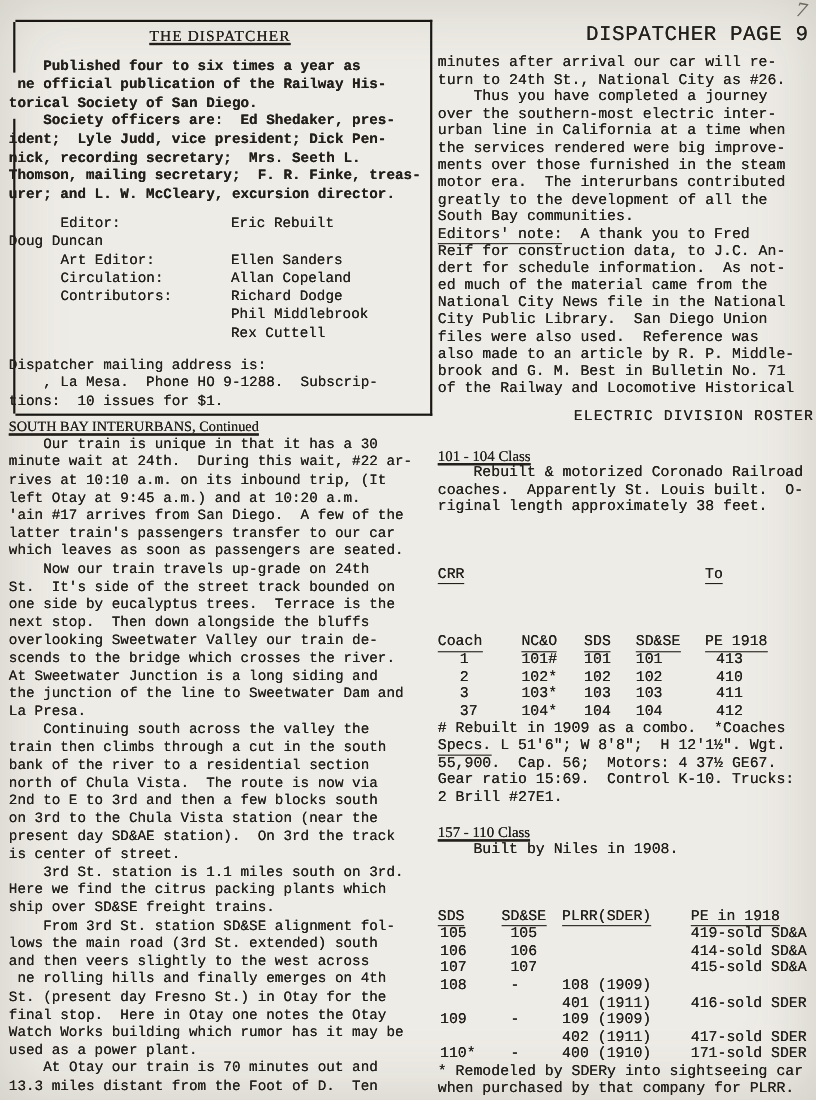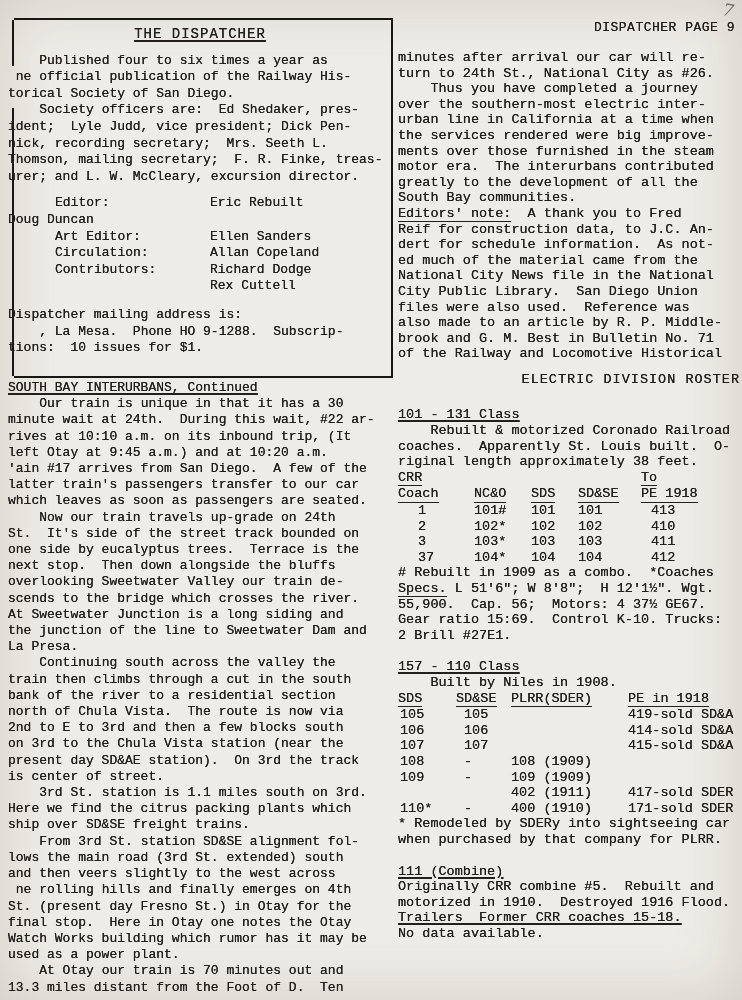--- a/index.html
+++ b/index.html
@@ -8,51 +8,51 @@
     width:742px; height:1000px;
     margin:0 auto;
     background:#eeece6;
     color:#23201c;
     font-family:"Liberation Mono","DejaVu Sans Mono",monospace;
     overflow:hidden;
     box-shadow: inset 0 0 60px rgba(120,115,100,0.25);
     text-shadow: 0 0 0.6px currentColor;
   }
   .pre { white-space:pre-wrap; }
-  .ul { text-decoration:underline; text-decoration-thickness:1.5px; text-underline-offset:2px; }
-  span.u { border-bottom:1.5px solid #23201c; }
+  .ul { text-decoration:underline; text-decoration-thickness:1.5px; text-underline-offset:2px;font-family:Liberation Serif, serif; }
+  span.u { border-bottom:1.5px solid #23201c;margin-top:45px; }
 
   
   .corner-mark {
     position:absolute; top:0px; right:8px;
     font-family:"DejaVu Serif",serif; font-style:italic;
     font-size:17px; color:#6d6a60; transform:rotate(10deg);
     text-shadow:none;
   }
   .page-label {
     position:absolute; top:20px; right:7px;
-    font-size:13px; letter-spacing:0.5px;
+    font-size:19px; letter-spacing:0.5px;
   }
 
   
   .mast-box {
     position:absolute; left:14px; top:18px; width:377px; height:356px;
     border-top:2px solid #191713; border-right:2px solid #191713; border-bottom:2px solid #191713;
     pointer-events:none;
   }
   .mast-box .ls1, .mast-box .ls2 { position:absolute; left:-2px; width:2px; background:#191713; }
   .mast-box .ls1 { top:0; height:46px; }
   .mast-box .ls2 { top:88px; bottom:0; }
 
   .mast {
     position:absolute; left:8px; top:26px; width:384px;
     font-size:13px; line-height:16.6px;
   }
   .mast-title { text-align:center; font-size:14px; letter-spacing:1px; }
-  .mast-intro { margin-top:10px; }
+  .mast-intro { margin-top:10px;font-weight:bold; }
   .staff { margin-top:10px; }
   .staff-row { display:grid; grid-template-columns:202px auto; }
   .staff-row .role { padding-left:47px; }
   .mast-mailing { margin-top:12px; }
 
   
   .left-article {
     position:absolute; left:8px; top:380px; width:388px;
     font-size:13px; line-height:16.2px;
   }
@@ -118,20 +118,24 @@
         <div class="staff-row">
           <span class="role">Circulation:</span>
           <span class="name">Allan Copeland</span>
         </div>
 
         <div class="staff-row">
           <span class="role">Contributors:</span>
           <span class="name">Richard Dodge</span>
         </div>
 
+        <div class="staff-row">
+          <span class="role"></span>
+          <span class="name">Phil Middlebrook</span>
+        </div>
 
         <div class="staff-row">
           <span class="role"></span>
           <span class="name">Rex Cuttell</span>
         </div>
       </div>
     <div class="pre mast-mailing">Dispatcher mailing address is:
     , La Mesa.  Phone HO 9-1288.  Subscrip-
 tions:  10 issues for $1.</div>
   </div>
@@ -195,21 +199,21 @@
 National City News file in the National
 City Public Library.  San Diego Union
 files were also used.  Reference was
 also made to an article by R. P. Middle-
 brook and G. M. Best in Bulletin No. 71
 of the Railway and Locomotive Historical</div>
 
     <div class="roster-title">ELECTRIC DIVISION ROSTER</div>
 
     <div class="sec-101">
-      <div class="ul">101 - 131 Class</div>
+      <div class="ul">101 - 104 Class</div>
       <div class="pre">    Rebuilt &amp; motorized Coronado Railroad
 coaches.  Apparently St. Louis built.  O-
 riginal length approximately 38 feet.</div>
       <div class="t1 thead">
 
           <div class="trow">
             <span class="u">CRR</span>
             <span class=""></span>
             <span class=""></span>
             <span class=""></span>
@@ -300,20 +304,26 @@
             <span>415-sold SD&amp;A</span>
           </div>
 
           <div class="trow">
             <span>108</span>
             <span>-</span>
             <span>108 (1909)</span>
             <span></span>
           </div>
 
+          <div class="trow">
+            <span></span>
+            <span></span>
+            <span>401 (1911)</span>
+            <span>416-sold SDER</span>
+          </div>
 
           <div class="trow">
             <span>109</span>
             <span>-</span>
             <span>109 (1909)</span>
             <span></span>
           </div>
 
           <div class="trow">
             <span></span>

